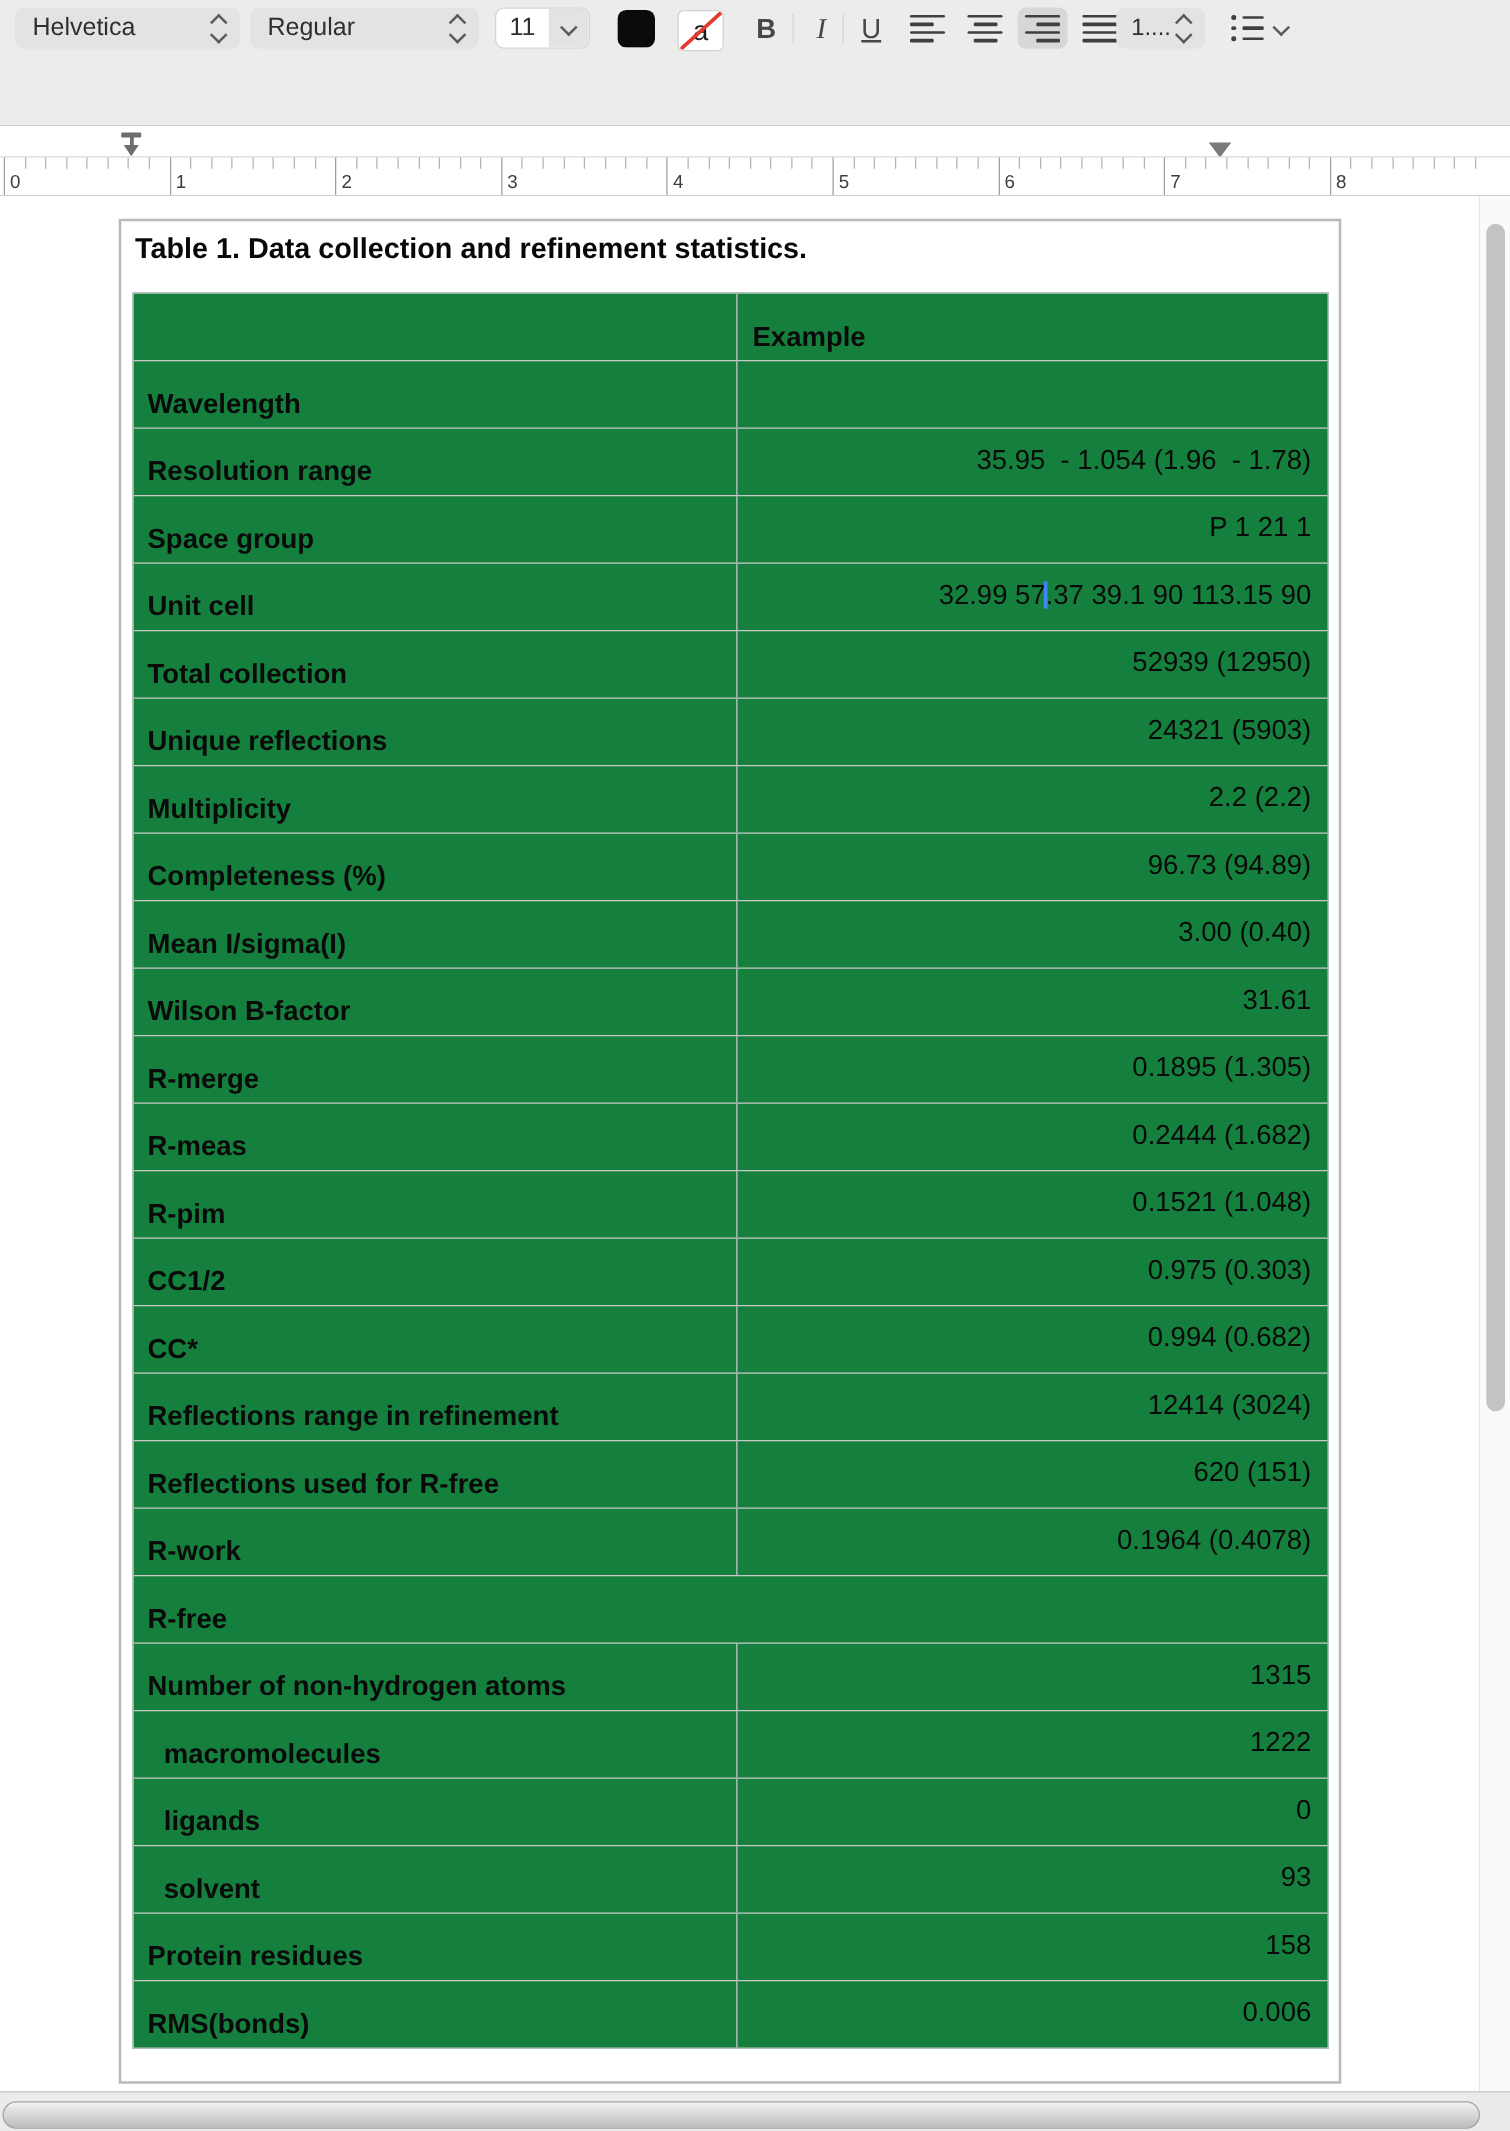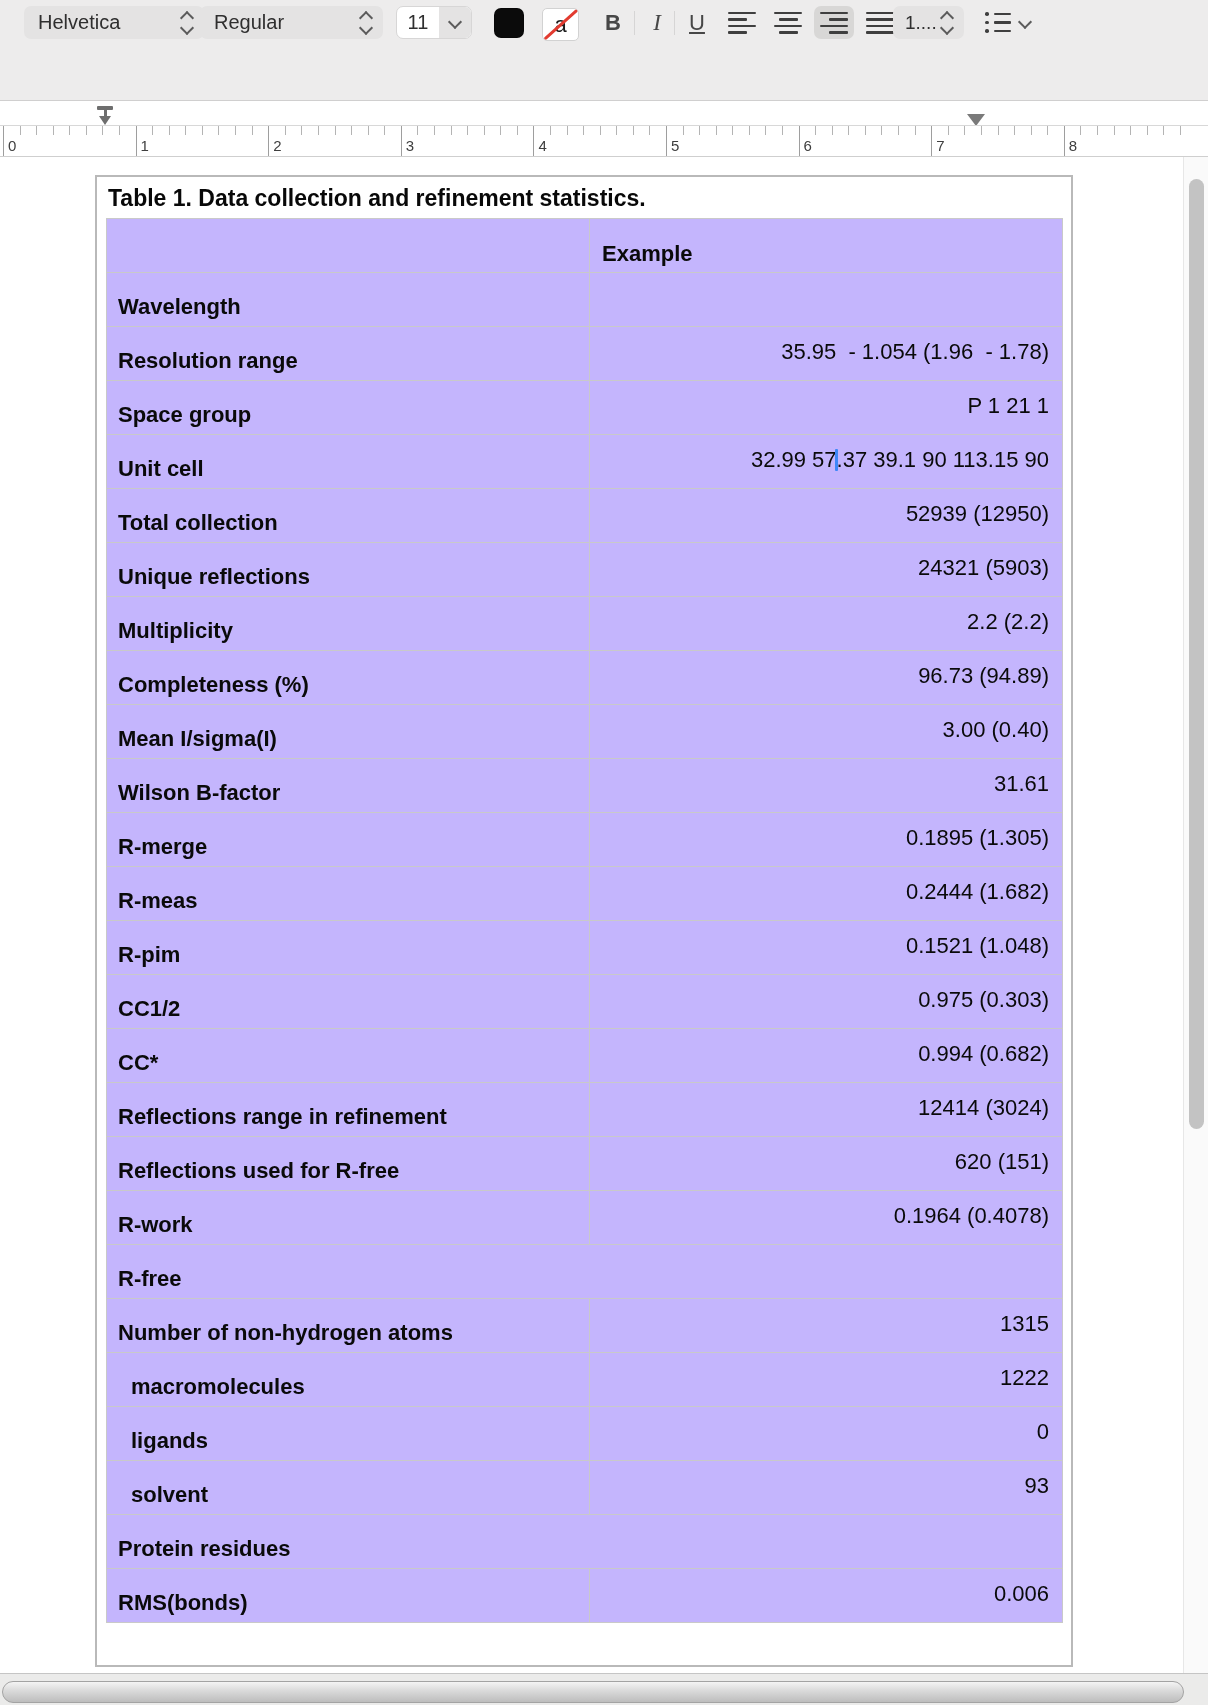--- a/index.html
+++ b/index.html
@@ -41,21 +41,21 @@
   .toolbar{position:relative;height:55px;}
   .ctl{
     position:absolute;top:6px;height:33px;background:#e4e3e3;border-radius:7px;
     display:flex;align-items:center;box-sizing:border-box;color:#2f2f2f;font-size:20px;
   }
   .ctl .lbl{padding-left:14px;flex:1;text-align:left;}
   .chevs{display:flex;flex-direction:column;gap:4px;margin-right:12px;}
   .chev{width:8px;height:8px;border-right:2.5px solid #5b5b5b;border-bottom:2.5px solid #5b5b5b;}
   .chev.up{transform:rotate(-135deg);margin-bottom:-2px;}
   .chev.down{transform:rotate(45deg);margin-top:-2px;}
-  .font-select{left:24px;width:180px;}
+  .font-select{left:12px;width:180px;}
   .style-select{left:200px;width:183px;}
   .size-combo{left:396px;width:76px;border:1px solid #d7d6d6;background:#fff;overflow:hidden;}
   .size-combo .size-field{width:42px;text-align:center;font-size:20px;color:#2f2f2f;}
   .size-combo .size-btn{flex:1;height:100%;background:#e4e3e3;display:flex;align-items:center;justify-content:center;}
   .well{position:absolute;top:8px;box-sizing:border-box;}
   .text-color-well{left:494px;width:30px;height:30px;background:#0b0b0b;border-radius:7px;border:1px solid rgba(0,0,0,.25);}
   .bg-color-well{left:542px;width:35px;height:31px;background:#fff;border:1px solid #d2d2d2;border-radius:5px;display:flex;align-items:center;justify-content:center;position:absolute;overflow:hidden;}
   .bg-color-well .a-glyph{font-size:22px;color:#1c1c1c;line-height:1;}
   .bg-color-well .strike{position:absolute;width:44px;height:3px;background:#e23b30;transform:rotate(-42deg);border-radius:2px;}
   .style-btn{position:absolute;top:6px;height:33px;display:flex;align-items:center;justify-content:center;color:#474747;background:transparent;border:none;}
@@ -101,22 +101,22 @@
   .indent-marker-right{position:absolute;left:967px;top:13px;width:0;height:0;border-left:9px solid transparent;border-right:9px solid transparent;border-top:12px solid #7a7a7a;}
 
   
   .content{position:absolute;top:157px;left:0;width:1183px;height:1516px;background:#fff;}
   .page{
     position:absolute;left:95px;top:18px;width:978px;height:1492px;
     border:2px solid #b9b9b9;box-sizing:border-box;background:#fff;
   }
   .table-title{position:absolute;left:11px;top:8px;font-size:23px;font-weight:700;color:#080808;}
   .stats-table{
-    position:absolute;left:9px;top:41px;width:957px;
-    border:1px solid #c9c9c9;box-sizing:border-box;background:#c4b5fd;
+    position:absolute;left:9px;top:57px;width:957px;
+    border:1px solid #c9c9c9;box-sizing:border-box;background:#15803d;
   }
   .trow{display:grid;grid-template-columns:482px 1fr;height:54px;border-top:1px solid #c9c9c9;box-sizing:border-box;}
   .trow.hrow{height:53px;border-top:none;}
   .tlabel{display:flex;align-items:flex-end;}
   .tvalue{border-left:1px solid #c9c9c9;display:flex;align-items:flex-end;}
   .label-text{padding-left:11px;padding-bottom:6px;font-weight:700;font-size:22px;color:#0a0a0a;white-space:pre;}
   .label-text.indent{padding-left:24px;}
   .value-text{margin-left:auto;padding-right:13px;padding-bottom:15px;font-size:22px;color:#0a0a0a;white-space:pre;}
   .hrow .value-text{margin-left:0;padding-left:12px;padding-bottom:5px;font-weight:700;}
   .caret{display:inline-block;width:3px;height:22px;background:#3e87f8;margin:0 -1.5px;vertical-align:-4px;border-radius:1px;}
@@ -545,20 +545,23 @@
     </div>
     <div class="tvalue">
       <span class="value-text">93</span>
     </div>
   </div>
 
   <div class="trow">
     <div class="tlabel">
       <span class="label-text">Protein residues</span>
     </div>
+    <div class="tvalue">
+      <span class="value-text">158</span>
+    </div>
   </div>
 
   <div class="trow">
     <div class="tlabel">
       <span class="label-text">RMS(bonds)</span>
     </div>
     <div class="tvalue">
       <span class="value-text">0.006</span>
     </div>
   </div>

